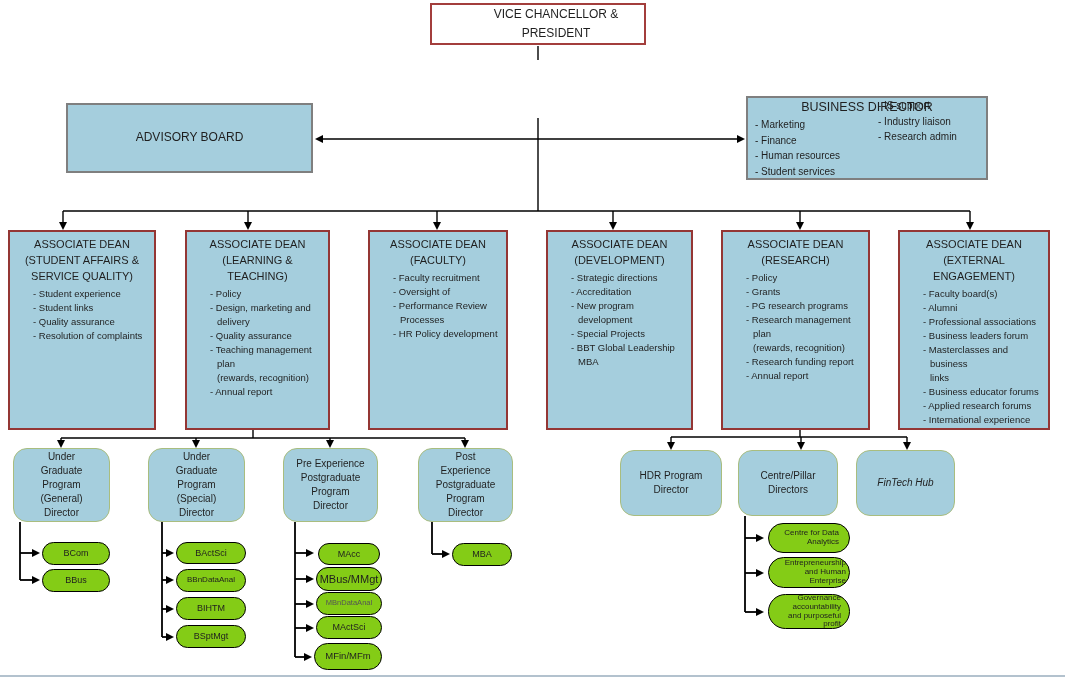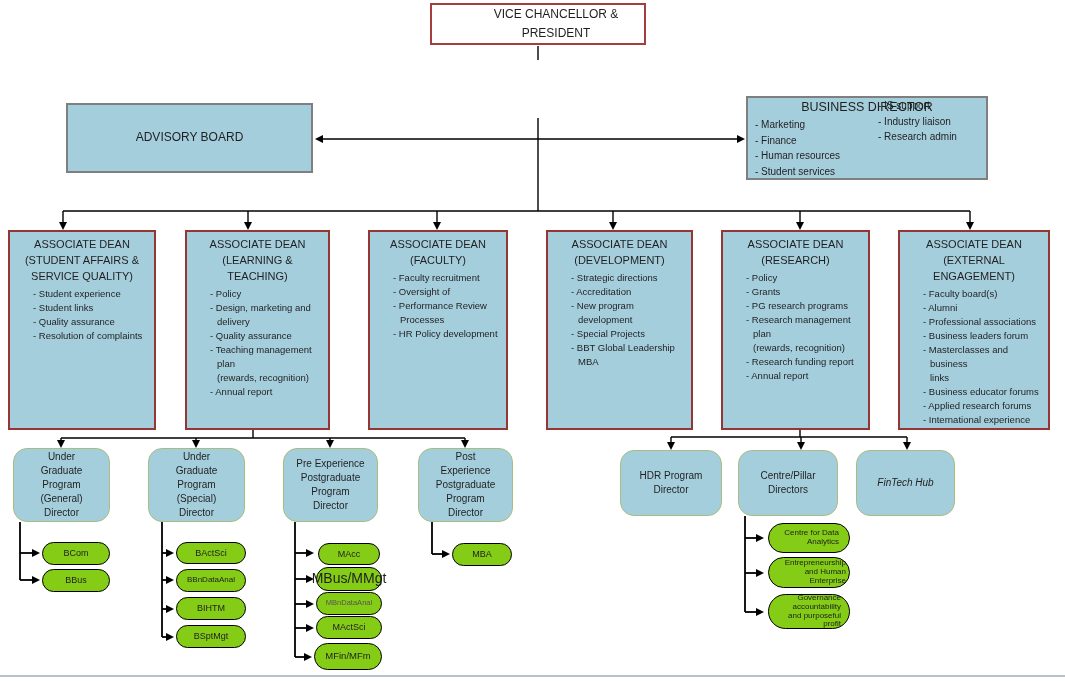--- a/index.html
+++ b/index.html
@@ -243,21 +243,21 @@
   <div class="oval" style="left:176px;top:597px;width:70px;height:23px;">
     <span>BIHTM</span>
     </div>
   <div class="oval" style="left:176px;top:625px;width:70px;height:23px;">
     <span>BSptMgt</span>
     </div>
 
   <div class="oval" style="left:318px;top:543px;width:62px;height:22px;">
     <span>MAcc</span>
     </div>
-  <div class="oval" style="left:316px;top:567px;width:66px;height:24px;font-size:14px;">
+  <div class="oval" style="left:316px;top:567px;width:66px;height:24px;font-size:11px;">
     <span>MBus/MMgt</span>
     </div>
   <div class="oval" style="left:316px;top:592px;width:66px;height:23px;font-size:7.5px;color:#555;">
     <span>MBnDataAnal</span>
     </div>
   <div class="oval" style="left:316px;top:616px;width:66px;height:23px;">
     <span>MActSci</span>
     </div>
   <div class="oval" style="left:314px;top:643px;width:68px;height:27px;font-size:9.5px;">
     <span>MFin/MFm</span>

